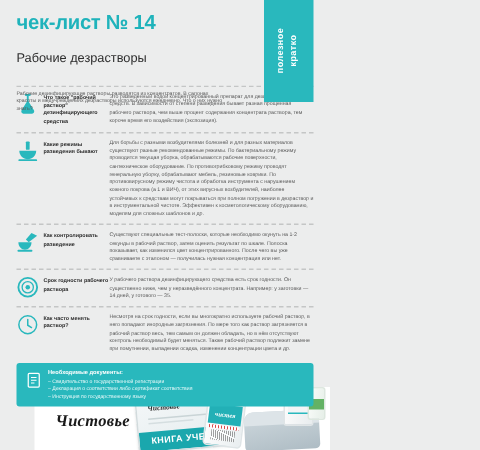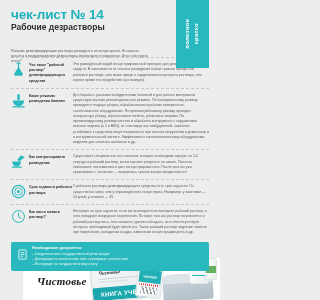--- a/index.html
+++ b/index.html
@@ -8,23 +8,23 @@
     font-family:"Liberation Sans", sans-serif;
     background:#eceded;
     color:#3c3c3c;
     position:relative;
   }
 
   
   .header { position:relative; height:57px; background:#eceded; padding:8px 0 0 11px; }
   .title {
     font-size:13.5px; font-weight:bold; color:#1fb3bb; letter-spacing:-0.2px;
-    line-height:1; margin-bottom:0;
-  }
-  .subtitle { font-size:8.5px; font-weight:bold; color:#2d2d2d; margin-bottom:17px; }
+    line-height:1; margin-bottom:11px;
+  }
+  .subtitle { font-size:8.5px; font-weight:normal; color:#2d2d2d; margin-bottom:17px; }
   .lead { font-size:3.5px; line-height:1.55; color:#5a5a5a; width:140px; }
 
   .badge {
     position:absolute; right:11px; top:0; width:33px; height:68px;
     background:#29b8bd; display:flex; align-items:center; justify-content:center;
   }
   .badge-text {
     transform:rotate(-90deg); white-space:nowrap;
     font-size:6px; font-weight:bold; color:#ffffff; letter-spacing:0.3px;
     text-align:center; line-height:1.45;

